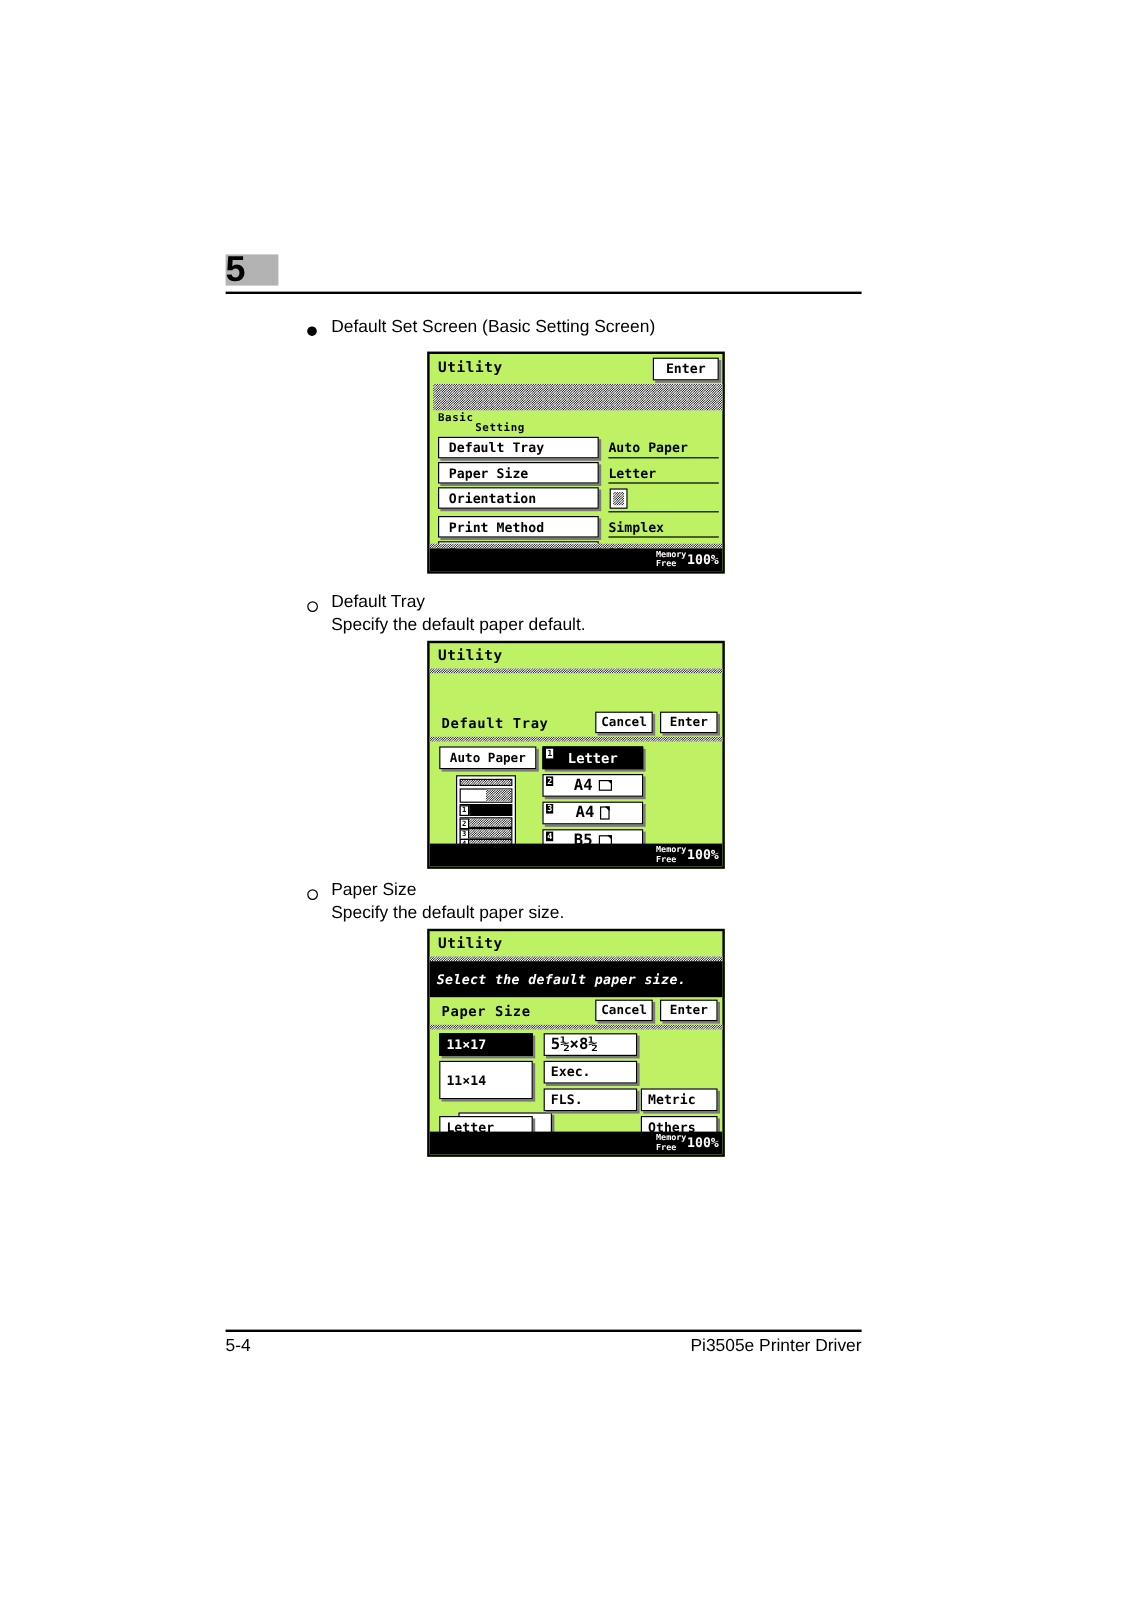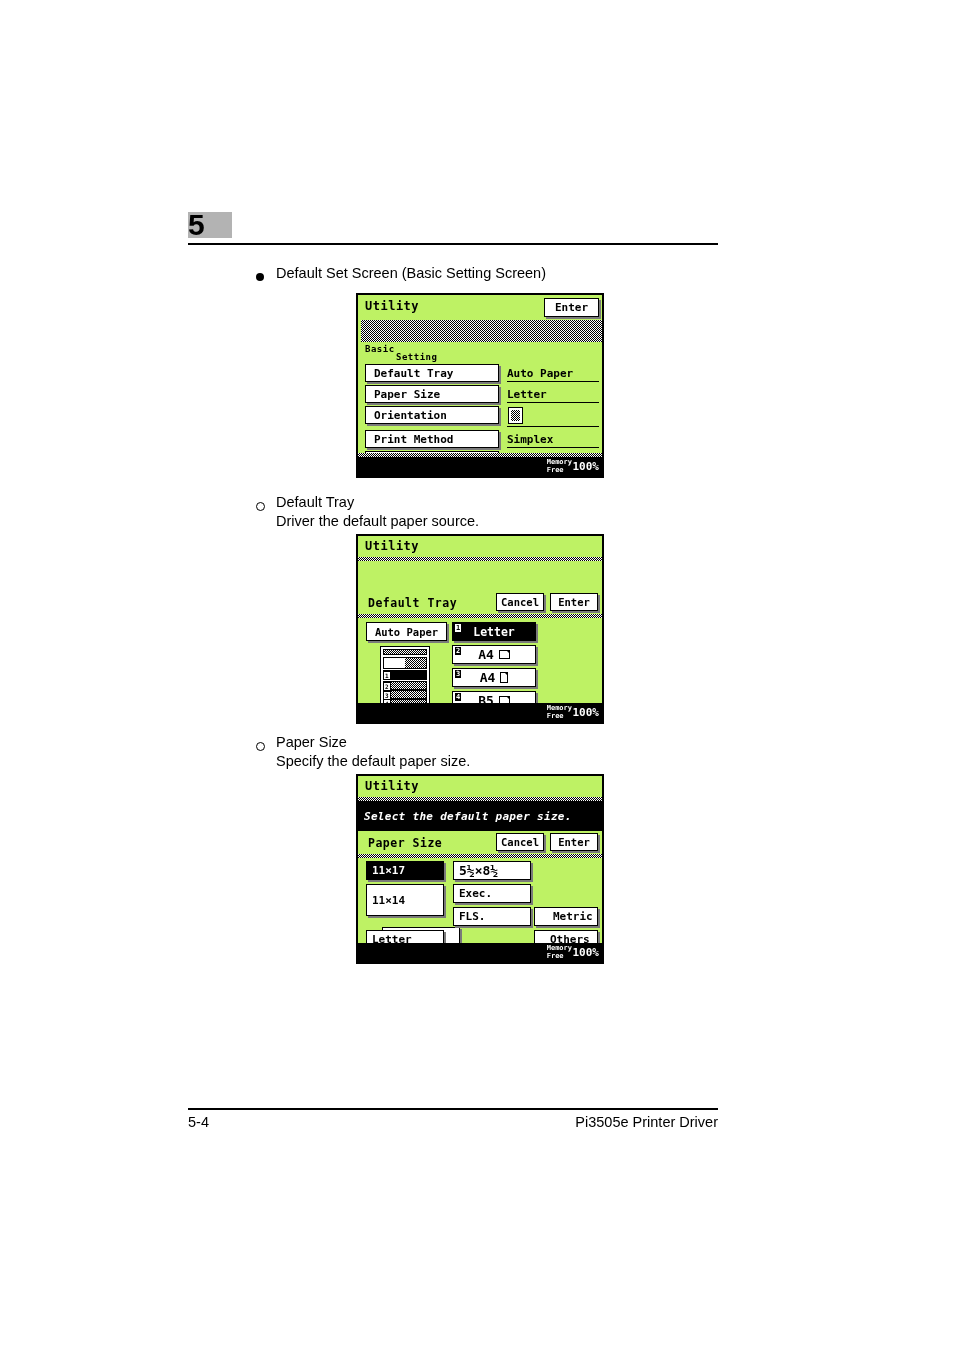--- a/index.html
+++ b/index.html
@@ -332,21 +332,21 @@
       </div>
       <div class="mem-pct">100%</div>
     </div>
 
   </div>
 </div>
 
 <div class="li-hollow" style="left:256px; top:497px;">
   <span class="li-marker"><span class="bullet-hollow"></span></span>
   <span class="li-text">Default Tray</span>
-  <span class="li-sub">Driver the default paper source.</span>
+  <span class="li-sub">Specify the default paper default.</span>
 </div>
 
 <div class="lcd" style="left:356px; top:534px; width:248px; height:190px;">
   <div class="lcd-inner">
 
     <div class="lcd-title" style="left:7px; top:3px; font-size:12px;">Utility</div>
 
     <div class="dither" style="position:absolute; left:0; top:21px; width:248px; height:4px;"></div>
 
 
@@ -431,22 +431,22 @@
 
     <div class="lcd-btn inverted" style="left:8px; top:85px; width:78px; height:19px; font-size:11px; padding-left:5px;">11×17</div>
     <div class="lcd-btn" style="left:8px; top:108px; width:78px; height:32px; font-size:11px; padding-left:5px;">11×14</div>
     <div class="lcd-btn" style="left:24px; top:131px; width:78px; height:19px; font-size:11px; padding-left:5px;margin-top:20px;">Legal</div>
     <div class="lcd-btn" style="left:8px; top:154px; width:78px; height:19px; font-size:11px; padding-left:5px;">Letter</div>
 
     <div class="lcd-btn" style="left:95px; top:85px; width:78px; height:19px; font-size:13px; padding-left:5px;">5½×8½</div>
     <div class="lcd-btn" style="left:95px; top:108px; width:78px; height:19px; font-size:11px; padding-left:5px;">Exec.</div>
     <div class="lcd-btn" style="left:95px; top:131px; width:78px; height:19px; font-size:11px; padding-left:5px;">FLS.</div>
 
-    <div class="lcd-btn" style="left:176px; top:131px; width:64px; height:19px; font-size:11px; padding-left:18px;">Metric</div>
-    <div class="lcd-btn" style="left:176px; top:154px; width:64px; height:19px; font-size:11px; padding-left:15px;">Others</div>
+    <div class="lcd-btn" style="left:176px; top:131px; width:64px; height:19px; font-size:11px; padding-left:5px;">Metric</div>
+    <div class="lcd-btn" style="left:176px; top:154px; width:64px; height:19px; font-size:11px; padding-left:5px;">Others</div>
 
     <div class="statusbar">
       <div class="mem-stack">
         <div>Memory</div>
         <div>Free</div>
       </div>
       <div class="mem-pct">100%</div>
     </div>
 
   </div>

